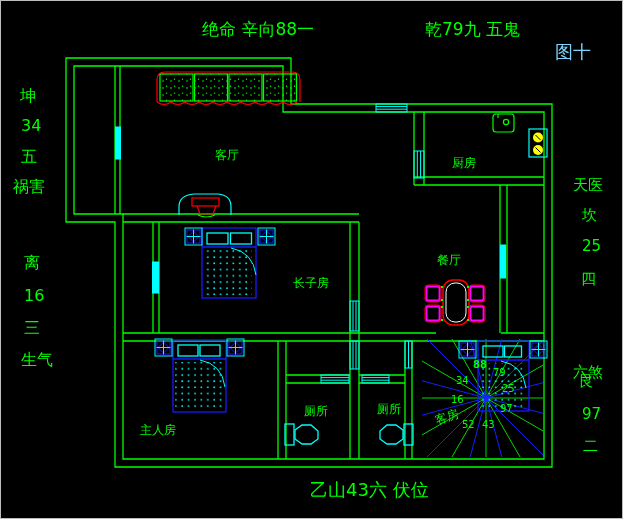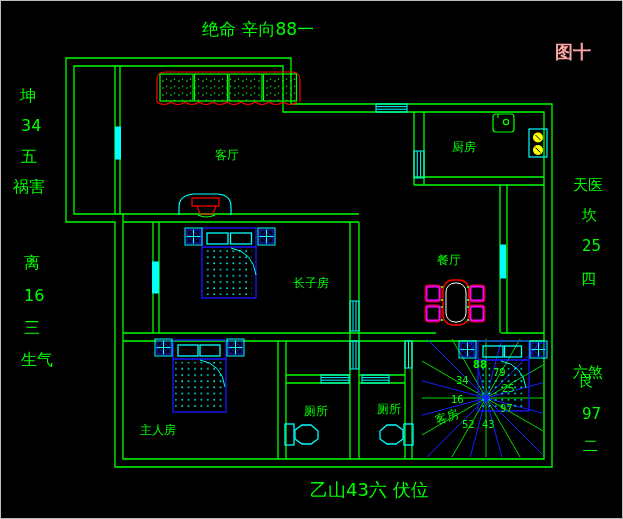--- a/index.html
+++ b/index.html
@@ -10,21 +10,21 @@
   }
   #plan{position:absolute;left:0;top:0;}
   .lbl{position:absolute;color:#00ff00;white-space:nowrap;line-height:1;
        font-family:"DejaVu Sans",sans-serif;}
   .fs17{font-size:17px;}
   .fs16{font-size:16px;}
   .fs15{font-size:15px;}
   .fs18{font-size:18px;}
   .fs12{font-size:12px;}
   .fs10{font-size:10px;}
-  .blue{color:#fca5a5;font-weight:bold;}
+  .blue{color:#7dd3fc;font-weight:normal;}
   .rot{transform:rotate(-18deg);}
 </style>
 </head>
 <body>
 
 <div id="stage">
 
   <svg id="plan" width="623" height="519" viewBox="0 0 623 519">
     <defs>
       <pattern id="dotsC" width="6.4" height="6.2" patternUnits="userSpaceOnUse">
@@ -233,20 +233,21 @@
       <rect x="284" y="423" width="9" height="21"></rect>
       <polygon points="294,429 301,424 310,424 317,430 317,438 310,443 301,443 294,438"></polygon>
     </g>
     <g fill="none" stroke="#00ffff" stroke-width="1.3">
       <rect x="403" y="423" width="9" height="21"></rect>
       <polygon points="402,429 395,424 386,424 379,430 379,438 386,443 395,443 402,438"></polygon>
     </g>
   </svg>
 
   <div class="lbl fs17" style="left:201px;top:20px;">绝命 辛向88一</div>
+  <div class="lbl fs17" style="left:424px;top:20px;">乾79九 五鬼</div>
   <div class="lbl fs18 blue" style="left:554px;top:42px;">图十</div>
 
   <div class="lbl fs16" style="left:19px;top:87px;">坤</div>
   <div class="lbl fs16" style="left:20px;top:117px;">34</div>
   <div class="lbl fs16" style="left:20px;top:148px;">五</div>
   <div class="lbl fs16" style="left:12px;top:178px;">祸害</div>
 
   <div class="lbl fs16" style="left:23px;top:254px;">离</div>
   <div class="lbl fs16" style="left:23px;top:287px;">16</div>
   <div class="lbl fs16" style="left:23px;top:319px;">三</div>
@@ -258,21 +259,21 @@
   <div class="lbl fs15" style="left:580px;top:271px;">四</div>
 
   <div class="lbl fs15" style="left:572px;top:344px;margin-top:20px;">六煞</div>
   <div class="lbl fs15" style="left:578px;top:373px;">艮</div>
   <div class="lbl fs15" style="left:581px;top:406px;">97</div>
   <div class="lbl fs15" style="left:582px;top:438px;">二</div>
 
   <div class="lbl fs18" style="left:309px;top:480px;">乙山43六 伏位</div>
 
   <div class="lbl fs12" style="left:214px;top:148px;">客厅</div>
-  <div class="lbl fs12" style="left:451px;top:140px;">厨房</div>
+  <div class="lbl fs12" style="left:451px;top:156px;">厨房</div>
   <div class="lbl fs12" style="left:292px;top:276px;">长子房</div>
   <div class="lbl fs12" style="left:436px;top:253px;">餐厅</div>
   <div class="lbl fs12" style="left:139px;top:423px;">主人房</div>
   <div class="lbl fs12" style="left:303px;top:404px;">厕所</div>
   <div class="lbl fs12" style="left:376px;top:402px;">厕所</div>
   <div class="lbl fs12 rot" style="left:434px;top:410px;">客房</div>
 
   <div class="lbl fs10" style="left:472px;top:359px;font-weight:bold;">88</div>
   <div class="lbl fs10" style="left:492px;top:367px;">79</div>
   <div class="lbl fs10" style="left:501px;top:383px;">25</div>

